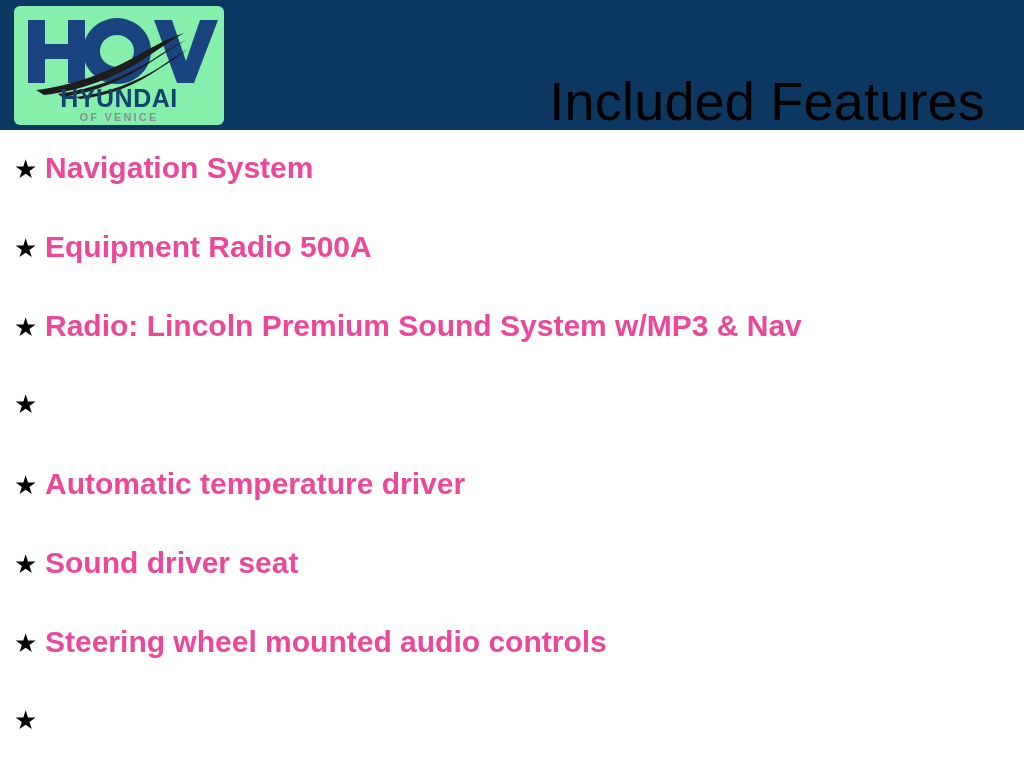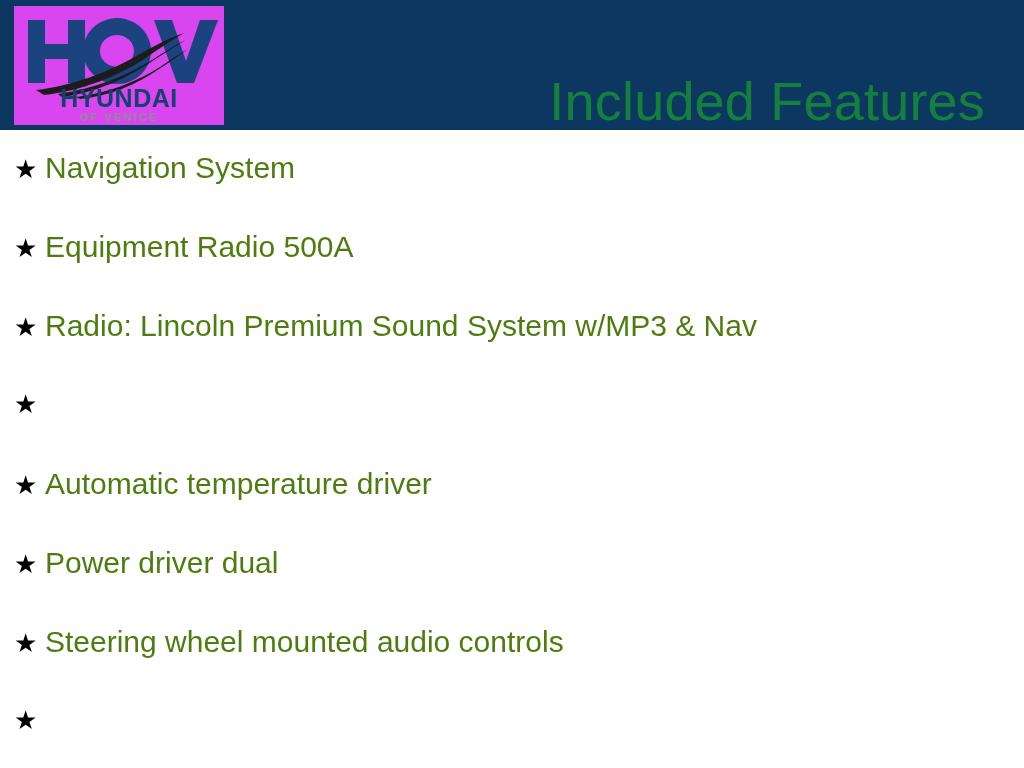--- a/index.html
+++ b/index.html
@@ -31,35 +31,36 @@
     height: 130px;
     background: #0b3760;
   }
 
   .slide-title {
     position: absolute;
     right: 39px;
     top: 29px;
     font-size: 54px;
     line-height: 72px;
-    color: #15803d;
+    color: #000000;
     font-weight: 400;
     letter-spacing: 0.2px;
     white-space: nowrap;
   }
 
   
   .logo-plate {
     position: absolute;
     left: 14px;
     top: 6px;
     width: 210px;
     height: 119px;
-    background: #d946ef;
+    background: #86efac;
     overflow: hidden;
+    border-radius: 6px;
   }
 
   .logo-svg {
     display: block;
     width: 210px;
     height: 119px;
   }
 
   
   .feature-list {
@@ -84,22 +85,23 @@
     width: 31px;
     font-size: 26px;
     line-height: 31px;
     color: #000000;
   }
 
   .feature-text {
     flex: 1 1 auto;
     font-size: 30px;
     line-height: 31px;
-    color: #4d7c0f;
+    color: #ec4899;
     white-space: nowrap;
+    font-weight: bold;
   }
 </style>
 </head>
 <body>
 
 <div class="slide">
 
   <div class="header-band"></div>
 
   <h1 class="slide-title">Included Features</h1>
@@ -152,21 +154,21 @@
       <span class="bullet-star">★</span>
     </div>
 
     <div class="feature-item">
       <span class="bullet-star">★</span>
       <span class="feature-text">Automatic temperature driver</span>
     </div>
 
     <div class="feature-item">
       <span class="bullet-star">★</span>
-      <span class="feature-text">Power driver dual</span>
+      <span class="feature-text">Sound driver seat</span>
     </div>
 
     <div class="feature-item">
       <span class="bullet-star">★</span>
       <span class="feature-text">Steering wheel mounted audio controls</span>
     </div>
 
     <div class="feature-item">
       <span class="bullet-star">★</span>
     </div>

